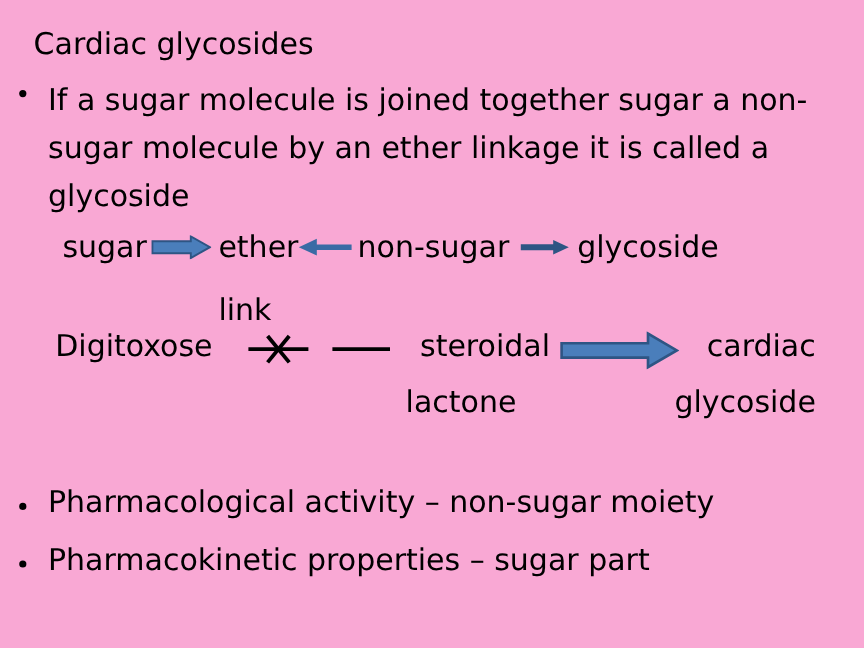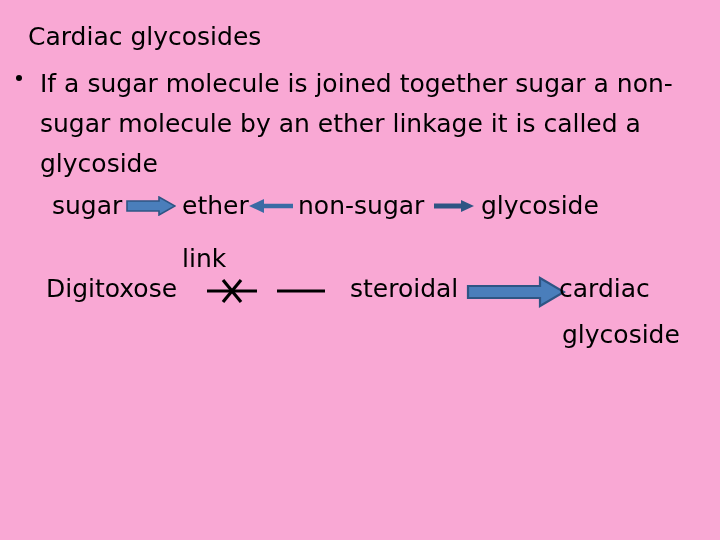--- a/index.html
+++ b/index.html
@@ -74,21 +74,21 @@
   #lbl-sugar      { left: 52px;  top: 193px; }
   #lbl-ether      { left: 182px; top: 193px; }
   #lbl-link       { left: 182px; top: 246px; }
   #lbl-nonsugar   { left: 298px; top: 193px; }
   #lbl-glycoside1 { left: 481px; top: 193px; }
 
   
   #lbl-digitoxose { left: 46px;  top: 276px; }
   #lbl-steroidal  { left: 350px; top: 276px; }
   #lbl-lactone    { left: 338px; top: 322px; }
-  #lbl-cardiac    { left: 559px; top: 276px; }
+  #lbl-cardiac    { left: 589px; top: 276px; }
   #lbl-glycoside2 { left: 562px; top: 322px; }
 
   
   .shape {
     position: absolute;
   }
   .shape svg { display: block; }
 
   #arrow-block-small { left: 126px; top: 196px; }
   #arrow-left-thin   { left: 248px; top: 197px; }
@@ -180,26 +180,37 @@
     </div>
 
     <div class="shape" id="line-plain">
       <svg width="50" height="6" viewBox="0 0 50 6">
         <path d="M1,3 L49,3" stroke="#000000" stroke-width="3.2"></path>
       </svg>
     </div>
 
     <div class="txt dtext" id="lbl-steroidal">steroidal</div>
 
+    <div class="txt dtext" id="lbl-lactone">lactone</div>
 
     <div class="shape" id="arrow-block-large">
       <svg width="100" height="32" viewBox="0 0 100 32">
         <path d="M2,10 L74,10 L74,2 L98,16 L74,30 L74,22 L2,22 Z" fill="#4A7EBB" stroke="#2E5584" stroke-width="2.2" stroke-linejoin="miter"></path>
       </svg>
     </div>
 
     <div class="txt dtext" id="lbl-cardiac">cardiac</div>
 
     <div class="txt dtext" id="lbl-glycoside2">glycoside</div>
   </div>
 
+  <div id="bottom-bullets">
+    <div class="bline">
+      <span class="dot"></span>
+      <span class="body">Pharmacological activity – non-sugar moiety</span>
+    </div>
+    <div class="bline">
+      <span class="dot"></span>
+      <span class="body">Pharmacokinetic properties – sugar part</span>
+    </div>
+  </div>
 
 </div>
 
 </body></html>

